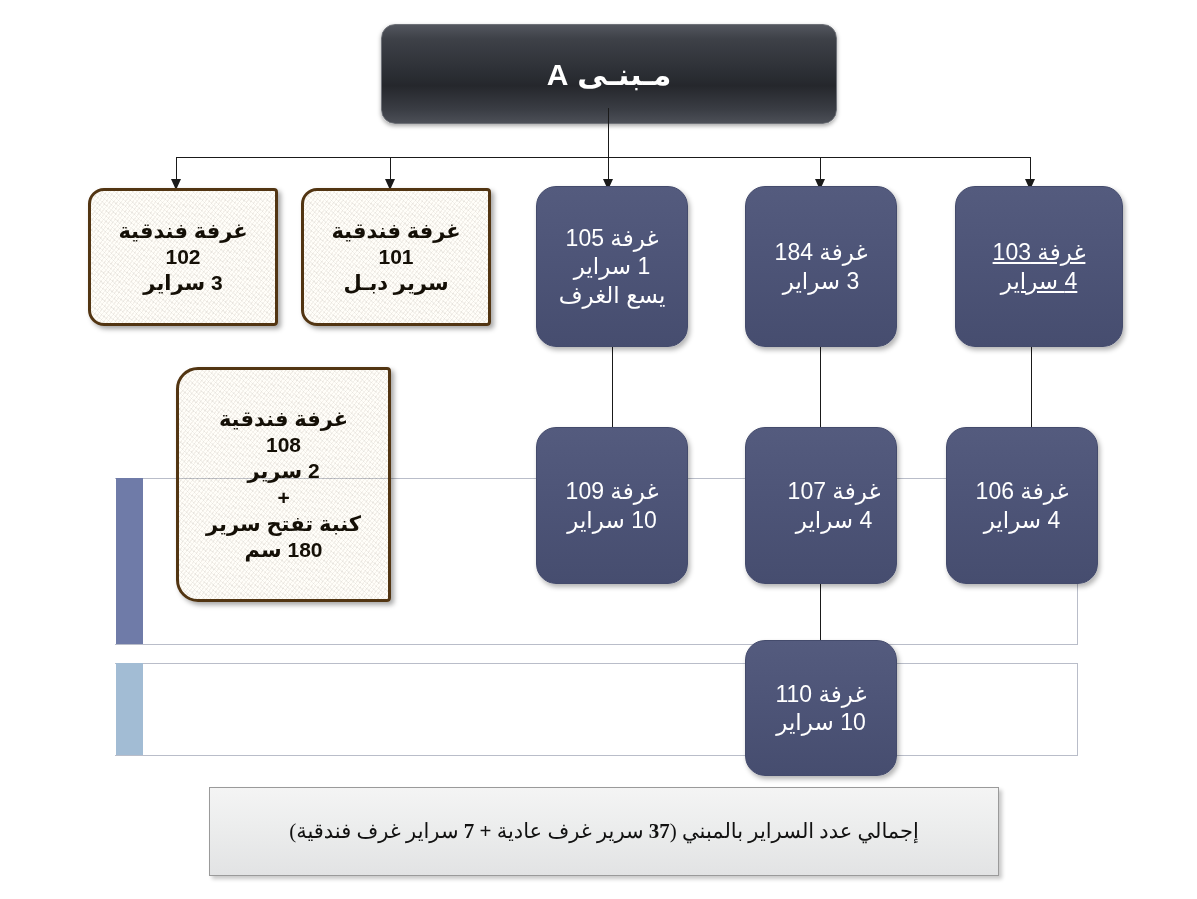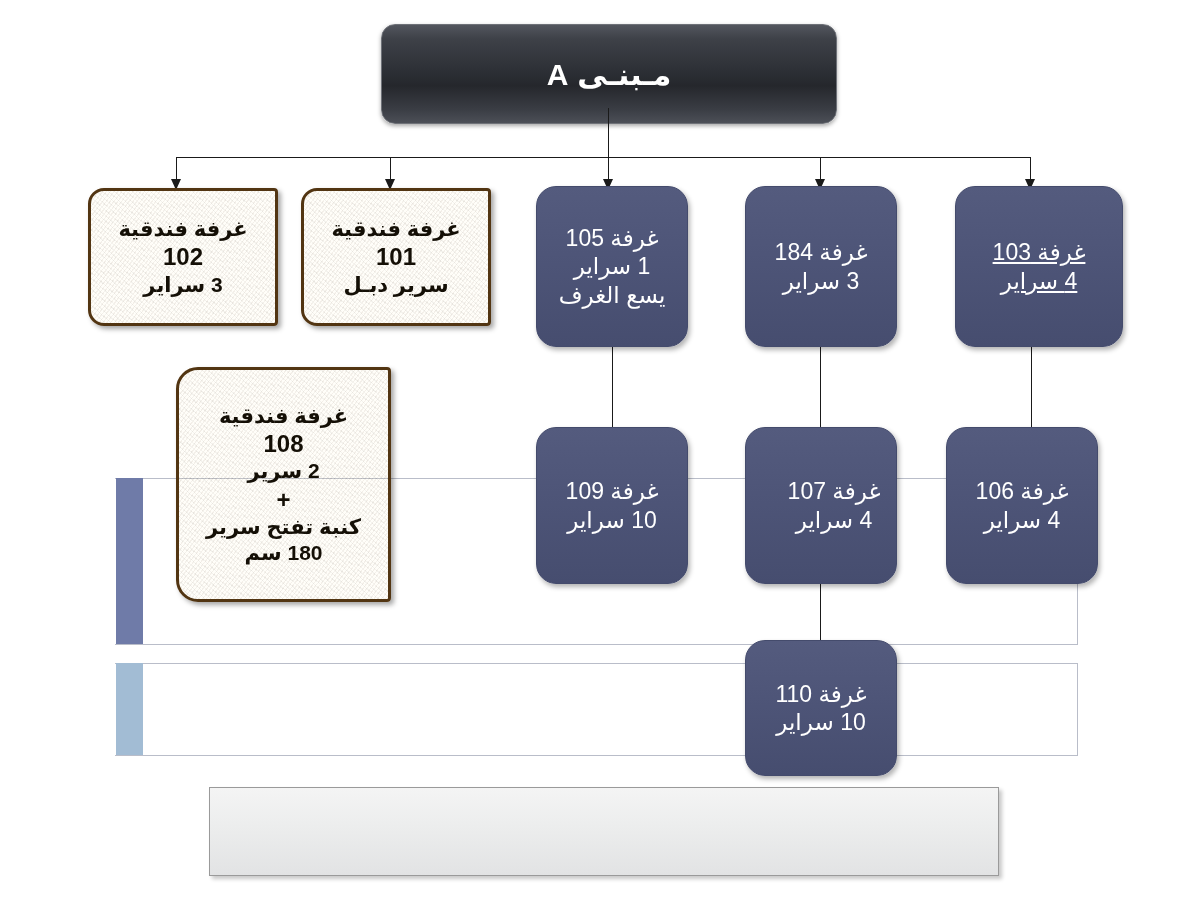--- a/index.html
+++ b/index.html
@@ -135,21 +135,21 @@
     overflow: hidden;
   }
   
   .room-gold.shape-a {
     border-radius: 16px 4px 4px 16px;
   }
   .room-gold.shape-b {
     border-radius: 22px 4px 4px 22px;
   }
   .room-gold .ln { white-space: nowrap; }
-  .room-gold .big { font-size: 24px; }
+  .room-gold .big { font-size: 21px; }
 
   
   .room-gold::after {
     content: "";
     position: absolute;
     left: 0; top: 0; right: 0; bottom: 0;
     pointer-events: none;
     background-image:
       repeating-linear-gradient(42deg, rgba(255,255,255,0.10) 0 1px, rgba(0,0,0,0.05) 1px 2px, rgba(255,255,255,0) 2px 4px),
       repeating-linear-gradient(128deg, rgba(120,80,10,0.10) 0 1px, rgba(255,240,180,0.10) 1px 3px);
@@ -279,15 +279,16 @@
     <div class="ln">غرفة 106</div>
     <div class="ln">4 سراير</div>
   </div>
 
   <div class="room-blue" style="left:745px; top:640px; width:152px; height:136px;justify-content:center;">
     <div class="ln">غرفة 110</div>
     <div class="ln">10 سراير</div>
   </div>
 
   <div class="footer-note">
+    <div class="ln"><span>إجمالي عدد السراير بالمبني (</span><b>37</b><span> سرير غرف عادية </span><b>+</b><b> 7</b><span> سراير غرف فندقية)</span></div>
   </div>
 
 </div>
 
 </body></html>

